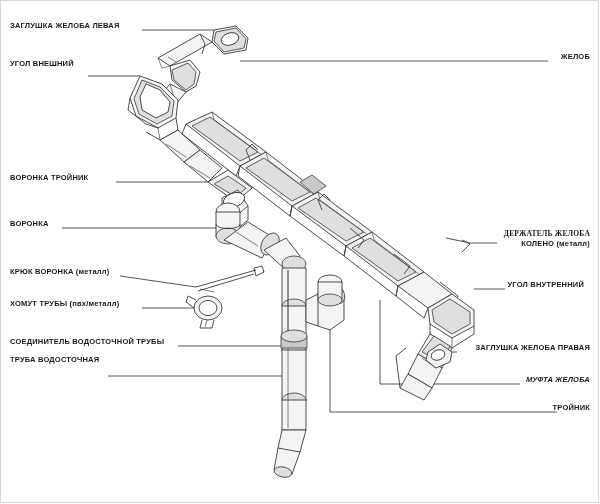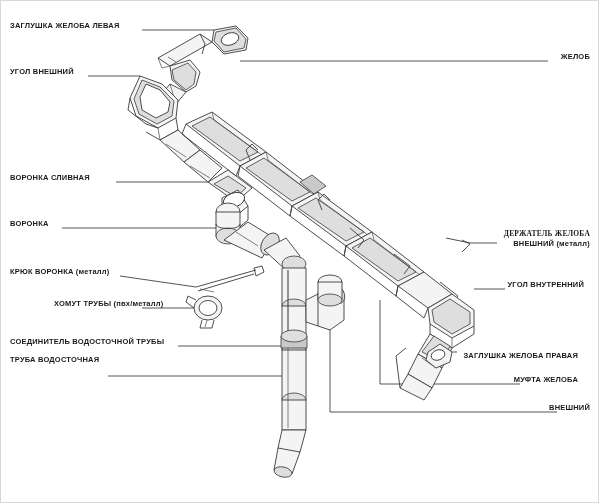--- a/index.html
+++ b/index.html
@@ -243,30 +243,30 @@
     <g>
       <ellipse class="bodyf" cx="208" cy="308" rx="14" ry="12"></ellipse>
       <ellipse class="whitef" cx="208" cy="308" rx="9" ry="7.5"></ellipse>
       <path class="ln" d="M196,300 L188,296 L186,302 L194,308"></path>
       <path class="ln" d="M202,320 L200,328 L212,328 L214,320"></path>
       <path class="lnt" d="M205,327 L207,320"></path>
     </g>
   </svg>
 
   <div class="label" style="left:10px; top:21px;">ЗАГЛУШКА ЖЕЛОБА ЛЕВАЯ</div>
-  <div class="label" style="left:10px; top:67px;">УГОЛ ВНЕШНИЙ</div>
-  <div class="label" style="left:10px; top:173px;">ВОРОНКА СЛИВНАЯ</div>
+  <div class="label" style="left:10px; top:59px;">УГОЛ ВНЕШНИЙ</div>
+  <div class="label" style="left:10px; top:173px;">ВОРОНКА ТРОЙНИК</div>
   <div class="label" style="left:10px; top:219px;">ВОРОНКА</div>
   <div class="label" style="left:10px; top:267px;">КРЮК ВОРОНКА (металл)</div>
-  <div class="label" style="left:10px; top:299px;margin-left:44px;">ХОМУТ ТРУБЫ (пвх/металл)</div>
+  <div class="label" style="left:10px; top:299px;">ХОМУТ ТРУБЫ (пвх/металл)</div>
   <div class="label" style="left:10px; top:337px;">СОЕДИНИТЕЛЬ ВОДОСТОЧНОЙ ТРУБЫ</div>
   <div class="label" style="left:10px; top:355px;">ТРУБА ВОДОСТОЧНАЯ</div>
 
   <div class="label right" style="right:10px; top:52px;">ЖЕЛОБ</div>
   <div class="label right" style="right:10px; top:229px;font-family:Liberation Serif, serif;">ДЕРЖАТЕЛЬ ЖЕЛОБА</div>
-  <div class="label right" style="right:10px; top:239px;">ВНЕШНИЙ (металл)</div>
+  <div class="label right" style="right:10px; top:239px;">КОЛЕНО (металл)</div>
   <div class="label right" style="right:16px; top:280px;">УГОЛ ВНУТРЕННИЙ</div>
-  <div class="label right" style="right:22px; top:343px;margin-top:8px;">ЗАГЛУШКА ЖЕЛОБА ПРАВАЯ</div>
-  <div class="label right" style="right:22px; top:375px;">МУФТА ЖЕЛОБА</div>
-  <div class="label right" style="right:10px; top:403px;">ВНЕШНИЙ</div>
+  <div class="label right" style="right:10px; top:343px;">ЗАГЛУШКА ЖЕЛОБА ПРАВАЯ</div>
+  <div class="label right" style="right:10px; top:375px;font-style:italic;">МУФТА ЖЕЛОБА</div>
+  <div class="label right" style="right:10px; top:403px;">ТРОЙНИК</div>
 
   <div class="frame-border"></div>
 </div>
 
 </body></html>

